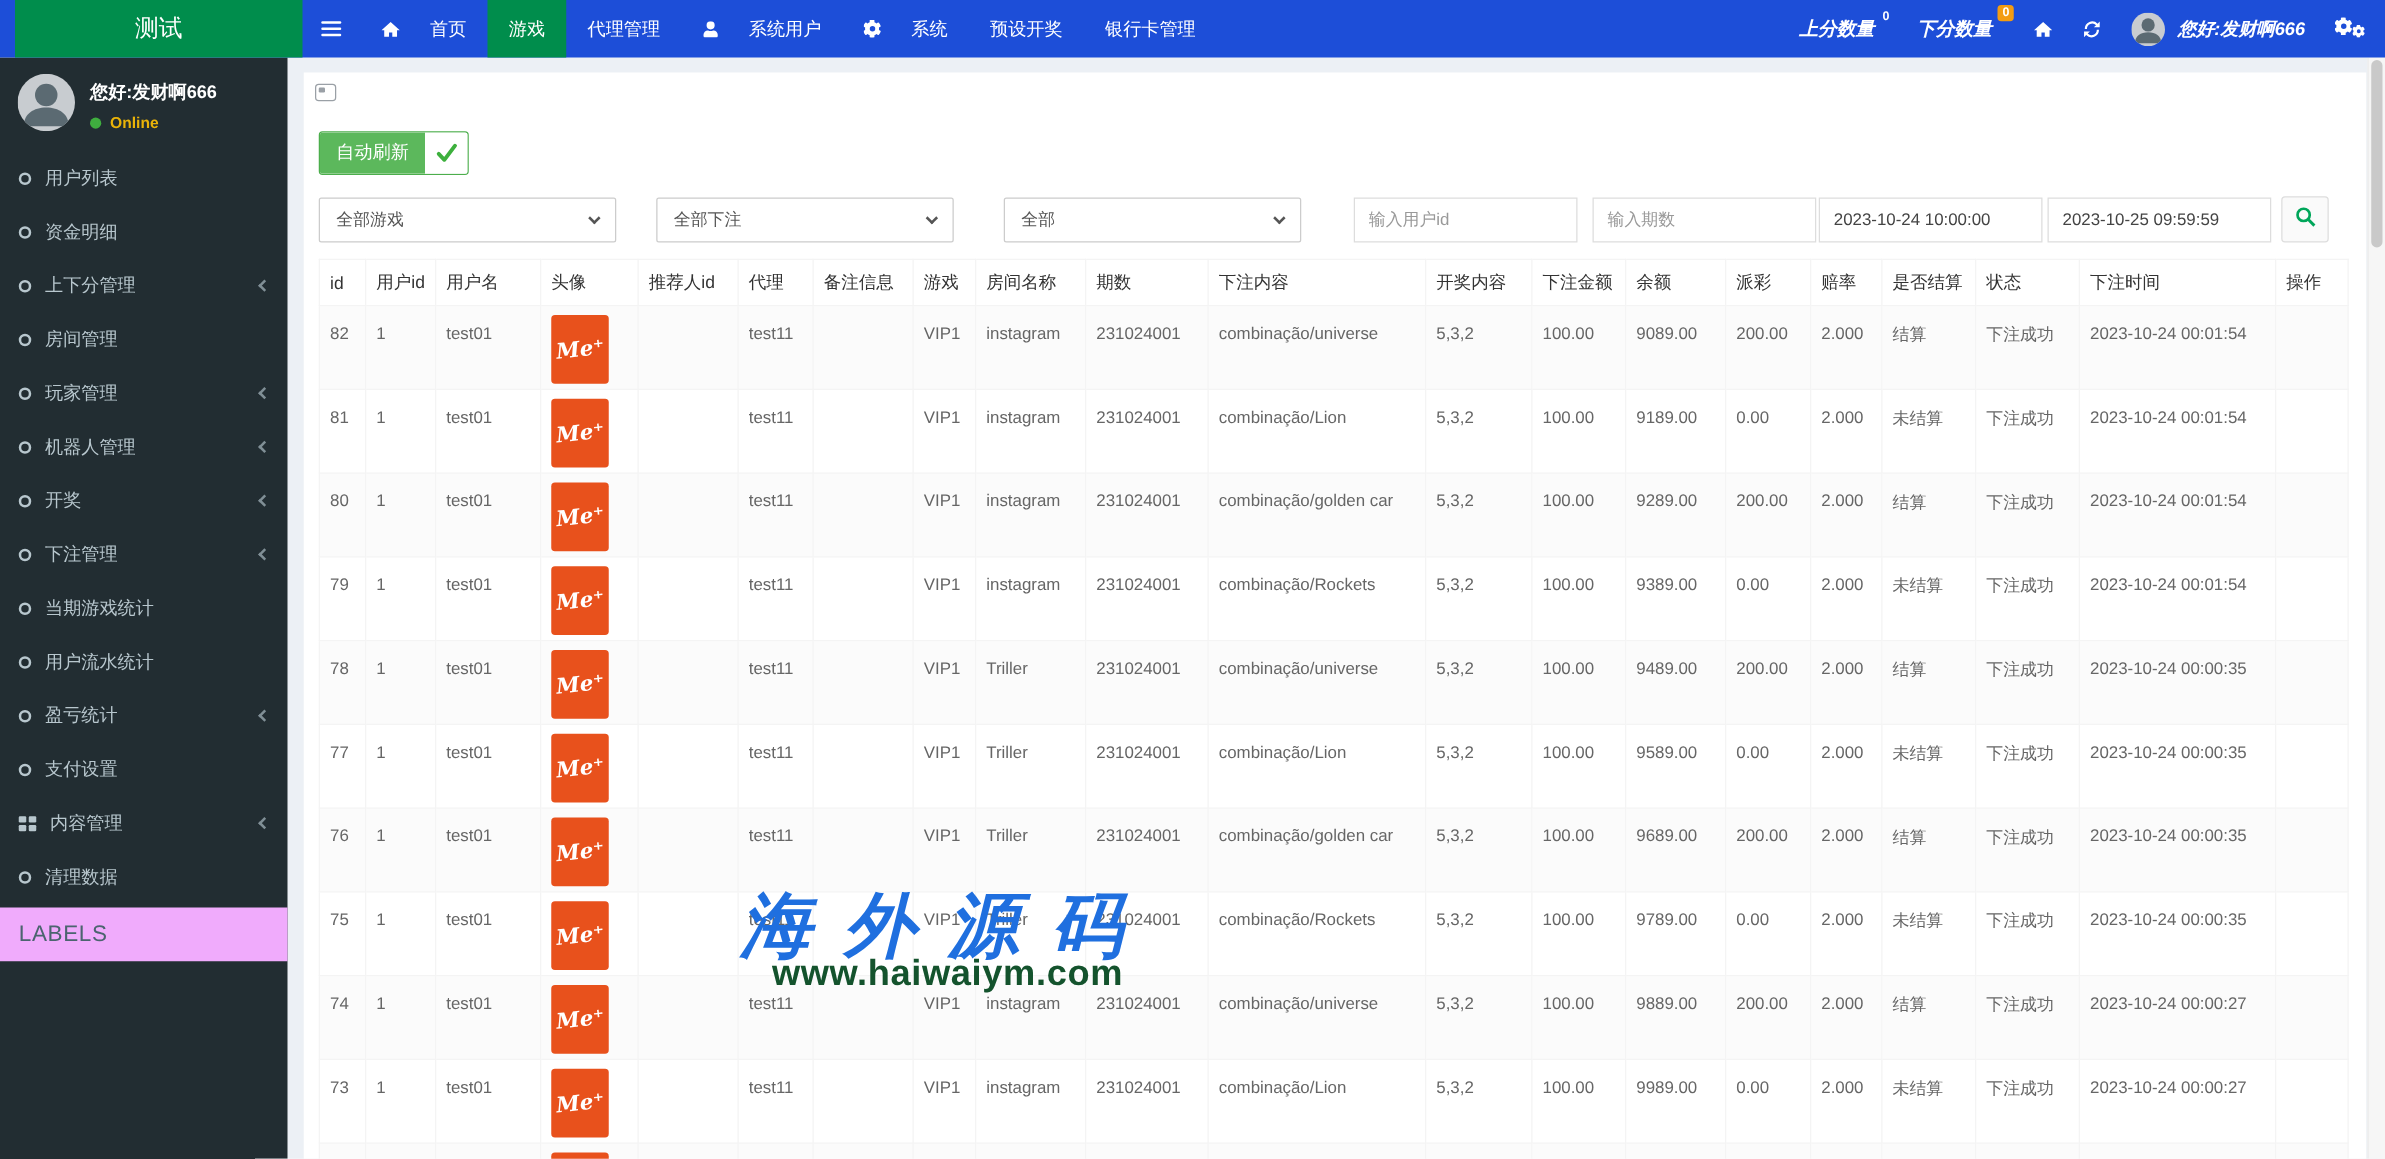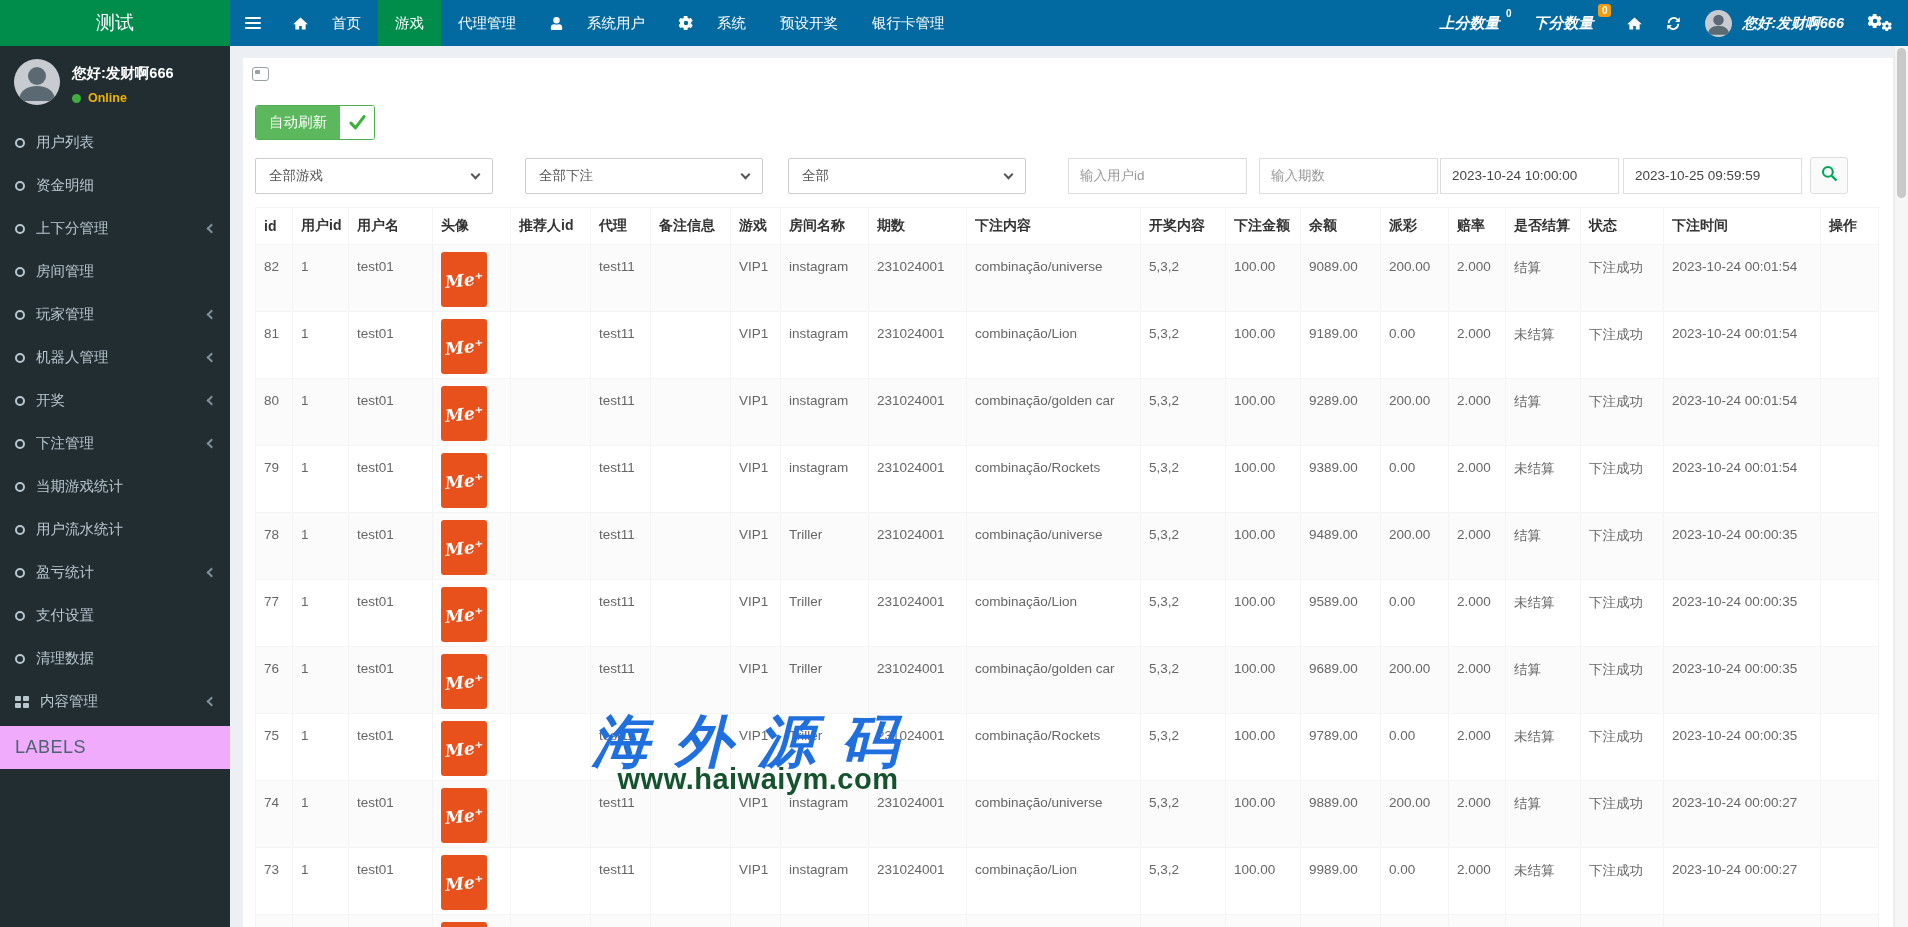--- a/index.html
+++ b/index.html
@@ -2,21 +2,21 @@
 <html><head>
 <meta charset="utf-8">
 <style>
   * { box-sizing: border-box; margin: 0; padding: 0; }
   html, body { width: 1908px; height: 927px; overflow: hidden; }
   body {
     font-family: "Liberation Sans", "DejaVu Sans", sans-serif;
     background: #ecf0f5; position: relative; color: #666;
   }
   
-  .navbar { position: absolute; top:0; left:0; width:1908px; height:46px; background:#0369a1; display:flex; align-items:stretch; z-index:40; }
+  .navbar { position: absolute; top:0; left:0; width:1908px; height:46px; background:#1d4ed8; display:flex; align-items:stretch; z-index:40;padding-left:12px; }
   .brand { width:230px; background:#008d4c; color:#fff; font-size:19px; display:flex; align-items:center; justify-content:center; }
   .hamburger { width:46px; display:flex; flex-direction:column; align-items:center; justify-content:center; gap:3px; cursor:pointer; }
   .hamburger i { display:block; width:16px; height:2px; background:#fff; border-radius:1px; }
   .nav-menu { display:flex; }
   .nav-item { display:flex; align-items:center; gap:24px; padding:0 17px; color:#fff; font-size:14.5px; cursor:pointer; }
   .nav-item.active { background:#008d4c; }
   .nav-right { margin-left:auto; display:flex; align-items:center; gap:24px; padding-right:18px; color:#fff; }
   .score { font-weight:bold; font-style:italic; font-size:15px; position:relative; padding-right:10px; cursor:pointer; }
   .score sup { position:absolute; top:-6px; right:-2px; font-size:10px; font-style:normal; font-weight:bold; }
   .score sup.orange { background:#f39c12; border-radius:3px; padding:1px 4px; top:-10px; right:-8px; }
@@ -50,21 +50,21 @@
   .f-select { width:238px; height:36px; border:1px solid #ccc; border-radius:2px; background:#fff;
               display:flex; align-items:center; justify-content:space-between; padding:0 13px;
               color:#555; font-size:13.5px; cursor:pointer; flex:none; }
   .chev-down { width:7px; height:7px; border-right:2px solid #555; border-bottom:2px solid #555; transform:rotate(45deg); margin-top:-3px; }
   .f-input { width:179px; height:36px; border:1px solid #ddd; padding:0 11px; font-size:13.5px; color:#444; flex:none; outline:none; font-family:inherit; }
   .f-input::placeholder { color:#999; }
   .btn-search { width:38px; height:37px; background:#fafafa; border:1px solid #ddd; border-radius:3px; margin-left:8px;
                 display:flex; align-items:center; justify-content:center; color:#00a65a; cursor:pointer; flex:none; }
   
   table { margin:13px 0 0 12px; border-collapse:collapse; table-layout:fixed; width:1623px; font-size:13.5px; color:#666; }
-  th { text-align:left; font-weight:bold; color:#333; font-size:14px; padding:9px 8px; border:1px solid #f4f4f4; white-space:nowrap; overflow:hidden; }
+  th { text-align:left; font-weight:normal; color:#333; font-size:14px; padding:9px 8px; border:1px solid #f4f4f4; white-space:nowrap; overflow:hidden; }
   td { padding:14px 8px 0; border:1px solid #f4f4f4; vertical-align:top; height:67px; white-space:nowrap; overflow:hidden; }
   tbody tr:nth-child(odd) { background:#fbfbfb; }
   .avatar-tile { width:46px; height:55px; background:#e8511c; border-radius:3px; margin-top:-7px;
                  display:flex; align-items:center; justify-content:center; }
   .avatar-tile span { color:#fff; font-family:"DejaVu Serif", serif; font-style:italic; font-weight:bold; font-size:17px; transform:rotate(-6deg); }
   
   .watermark { position:absolute; left:592px; top:710px; z-index:50; pointer-events:none; text-align:center; }
   .wm1 { font-family:"DejaVu Serif", serif; font-style:italic; font-weight:bold; font-size:57px;
          color:#1f6fdf; letter-spacing:26px; white-space:nowrap; line-height:1.1; }
   .wm2 { font-size:29px; font-weight:bold; color:#14532d; margin-top:-10px; letter-spacing:0.5px; }
@@ -222,33 +222,33 @@
       <div class="side-item">
         <span class="ring-icon"></span>
         <span>盈亏统计</span>
         <span class="chev-left"></span>
       </div>
       <div class="side-item">
         <span class="ring-icon"></span>
         <span>支付设置</span>
       </div>
       <div class="side-item">
-        <span class="ring-icon"></span>
-        <span>清理数据</span>
-      </div>
-      <div class="side-item">
         <span class="grid-icon">
           <i></i>
           <i></i>
           <i></i>
           <i></i>
         </span>
         <span>内容管理</span>
         <span class="chev-left"></span>
       </div>
+      <div class="side-item">
+        <span class="ring-icon"></span>
+        <span>清理数据</span>
+      </div>
     </div>
   <div class="labels-header">LABELS</div>
 </div>
 
 <div class="card">
   <div class="panel-icon"></div>
 
   <div class="btn-refresh">
     <span class="lbl">自动刷新</span>
     <span class="chk">
@@ -256,21 +256,21 @@
           <path fill="none" stroke="currentColor" stroke-width="2.6" stroke-linecap="round" stroke-linejoin="round" d="M2.5 8.5l3.8 4L13.5 3"></path>
         </svg>
       </span>
   </div>
 
   <div class="filter-row">
     <div class="f-select" style="margin-right:32px;">
       <span>全部游戏</span>
       <span class="chev-down"></span>
     </div>
-    <div class="f-select" style="margin-right:25px;">
+    <div class="f-select" style="margin-right:40px;">
       <span>全部下注</span>
       <span class="chev-down"></span>
     </div>
     <div class="f-select" style="margin-right:42px;">
       <span>全部</span>
       <span class="chev-down"></span>
     </div>
     <input class="f-input" style="margin-right: 12px;" placeholder="输入用户id">
     <input class="f-input" style="margin-right: 2px;" placeholder="输入期数">
     <input class="f-input" style="margin-right: 4px;" value="2023-10-24 10:00:00">

